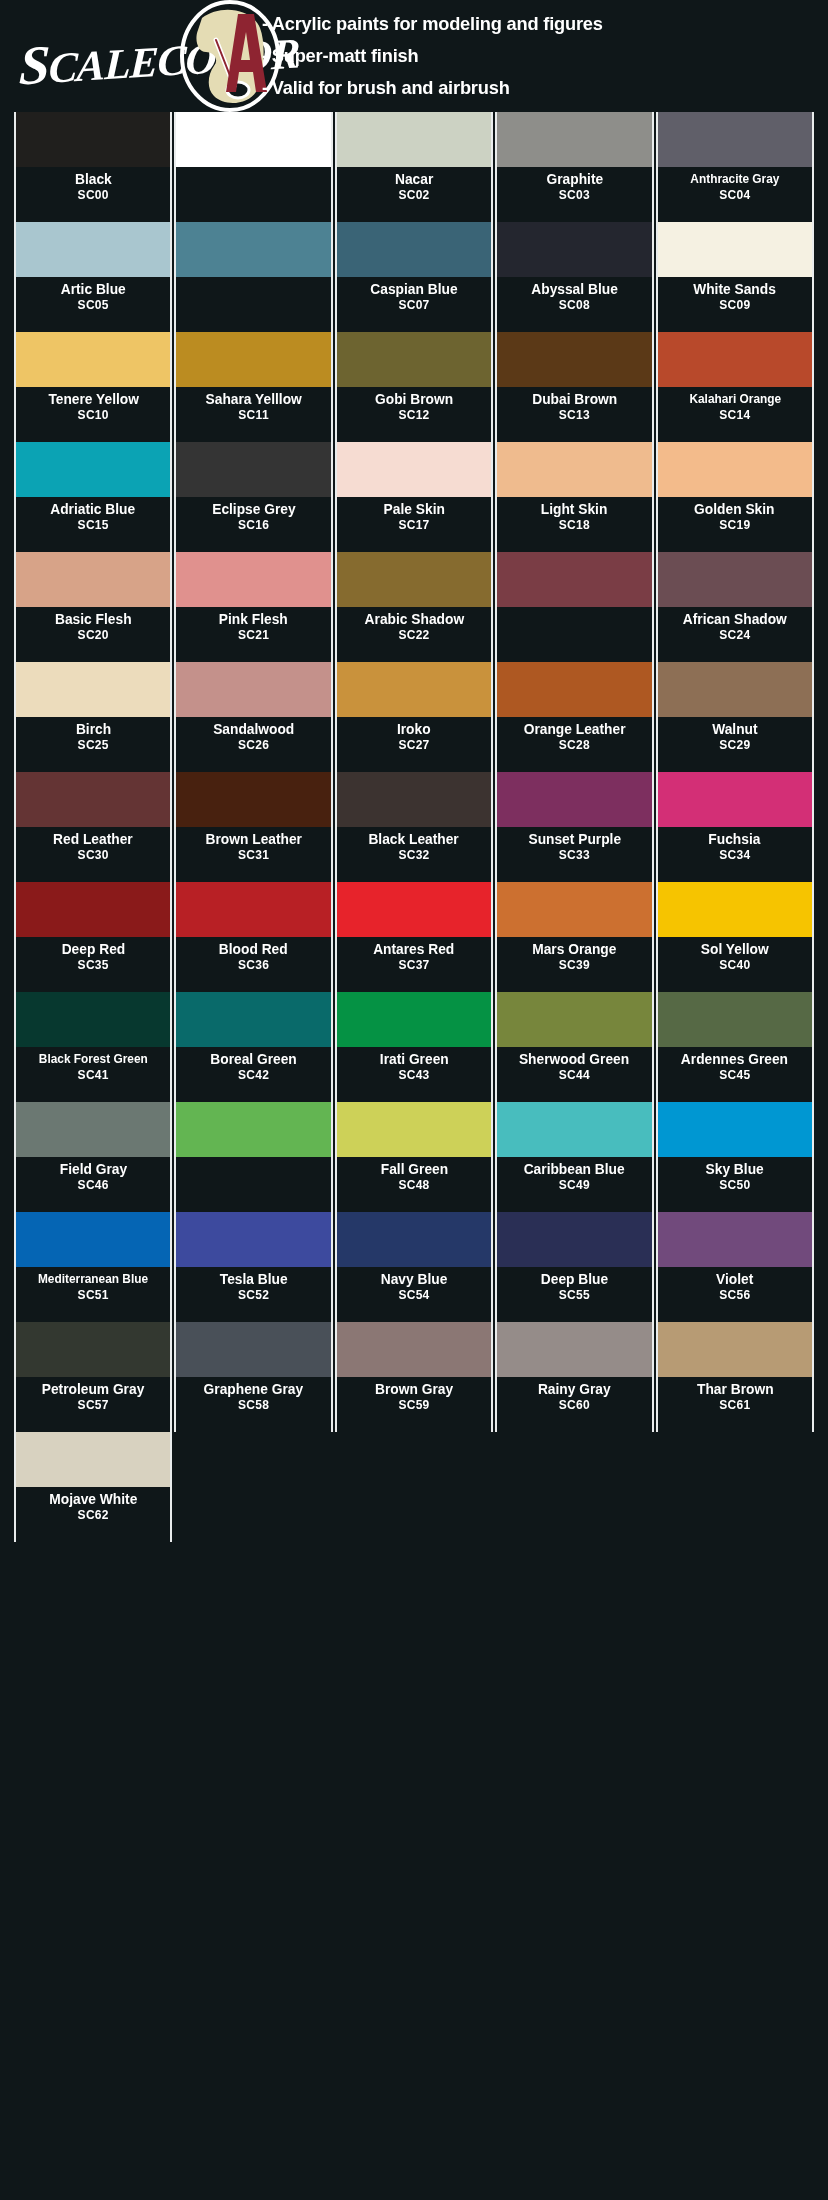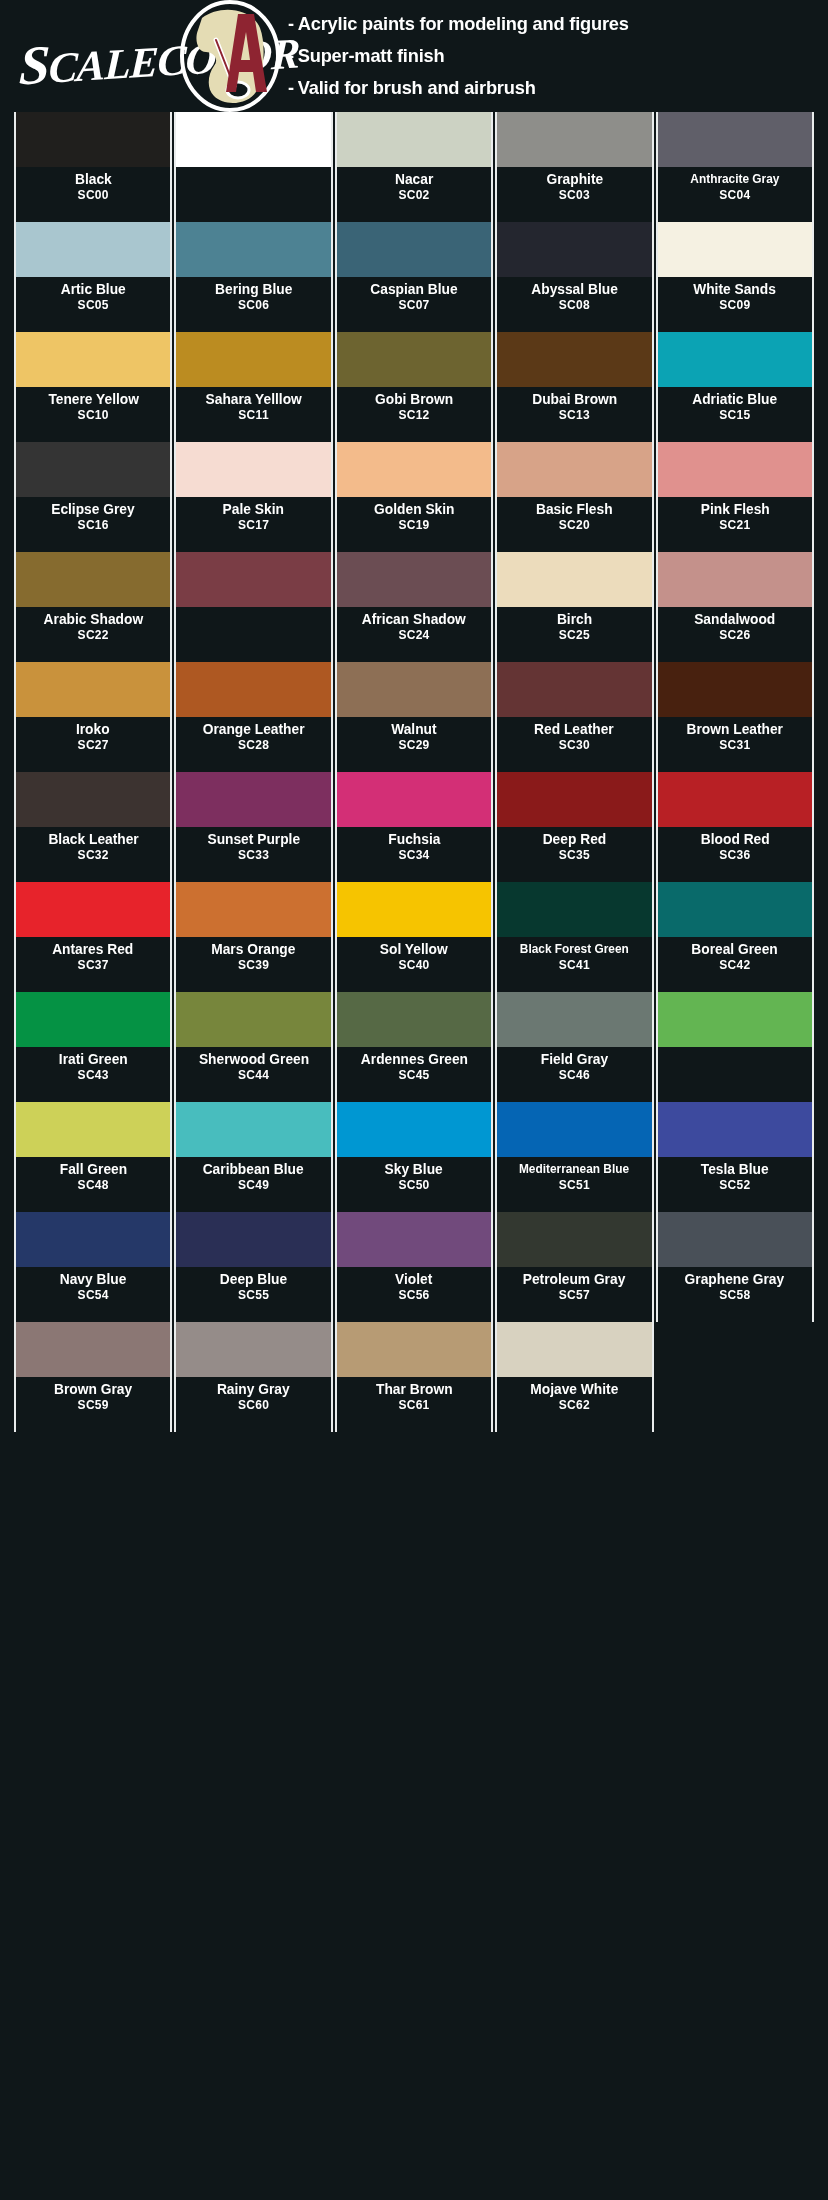--- a/index.html
+++ b/index.html
@@ -46,21 +46,21 @@
   #logo-emblem {
     position: absolute;
     left: 168px;
     top: 0px;
     width: 124px;
     height: 112px;
   }
 
   #tagline-list {
     position: absolute;
-    left: 288px;
+    left: 262px;
     top: 8px;
     width: 540px;
   }
   .tagline {
     color: #ffffff;
     font-family: "Liberation Sans", sans-serif;
     font-weight: bold;
     font-size: 19px;
     letter-spacing: -0.2px;
     line-height: 32px;
@@ -218,24 +218,20 @@
       </div>
       <div class="swatch-cell">
         <div class="swatch-color" style="background: rgb(169, 198, 207);"></div>
         <div class="swatch-caption">
           <div class="swatch-name">Artic Blue</div>
           <div class="swatch-code">SC05</div>
         </div>
       </div>
       <div class="swatch-cell">
         <div class="swatch-color" style="background: rgb(77, 130, 147);"></div>
-        <div class="swatch-caption">
-          <div class="swatch-name">Bering Blue</div>
-          <div class="swatch-code">SC06</div>
-        </div>
       </div>
       <div class="swatch-cell">
         <div class="swatch-color" style="background: rgb(58, 100, 118);"></div>
         <div class="swatch-caption">
           <div class="swatch-name">Caspian Blue</div>
           <div class="swatch-code">SC07</div>
         </div>
       </div>
       <div class="swatch-cell">
         <div class="swatch-color" style="background: rgb(36, 38, 47);"></div>
@@ -273,20 +269,27 @@
         </div>
       </div>
       <div class="swatch-cell">
         <div class="swatch-color" style="background: rgb(91, 57, 23);"></div>
         <div class="swatch-caption">
           <div class="swatch-name">Dubai Brown</div>
           <div class="swatch-code">SC13</div>
         </div>
       </div>
       <div class="swatch-cell">
+        <div class="swatch-color" style="background: rgb(184, 73, 43);"></div>
+        <div class="swatch-caption">
+          <div class="swatch-name long">Kalahari Orange</div>
+          <div class="swatch-code">SC14</div>
+        </div>
+      </div>
+      <div class="swatch-cell">
         <div class="swatch-color" style="background: rgb(11, 163, 180);"></div>
         <div class="swatch-caption">
           <div class="swatch-name">Adriatic Blue</div>
           <div class="swatch-code">SC15</div>
         </div>
       </div>
       <div class="swatch-cell">
         <div class="swatch-color" style="background: rgb(52, 52, 52);"></div>
         <div class="swatch-caption">
           <div class="swatch-name">Eclipse Grey</div>
@@ -294,20 +297,27 @@
         </div>
       </div>
       <div class="swatch-cell">
         <div class="swatch-color" style="background: rgb(246, 220, 210);"></div>
         <div class="swatch-caption">
           <div class="swatch-name">Pale Skin</div>
           <div class="swatch-code">SC17</div>
         </div>
       </div>
       <div class="swatch-cell">
+        <div class="swatch-color" style="background: rgb(239, 187, 142);"></div>
+        <div class="swatch-caption">
+          <div class="swatch-name">Light Skin</div>
+          <div class="swatch-code">SC18</div>
+        </div>
+      </div>
+      <div class="swatch-cell">
         <div class="swatch-color" style="background: rgb(243, 187, 139);"></div>
         <div class="swatch-caption">
           <div class="swatch-name">Golden Skin</div>
           <div class="swatch-code">SC19</div>
         </div>
       </div>
       <div class="swatch-cell">
         <div class="swatch-color" style="background: rgb(215, 163, 136);"></div>
         <div class="swatch-caption">
           <div class="swatch-name">Basic Flesh</div>

